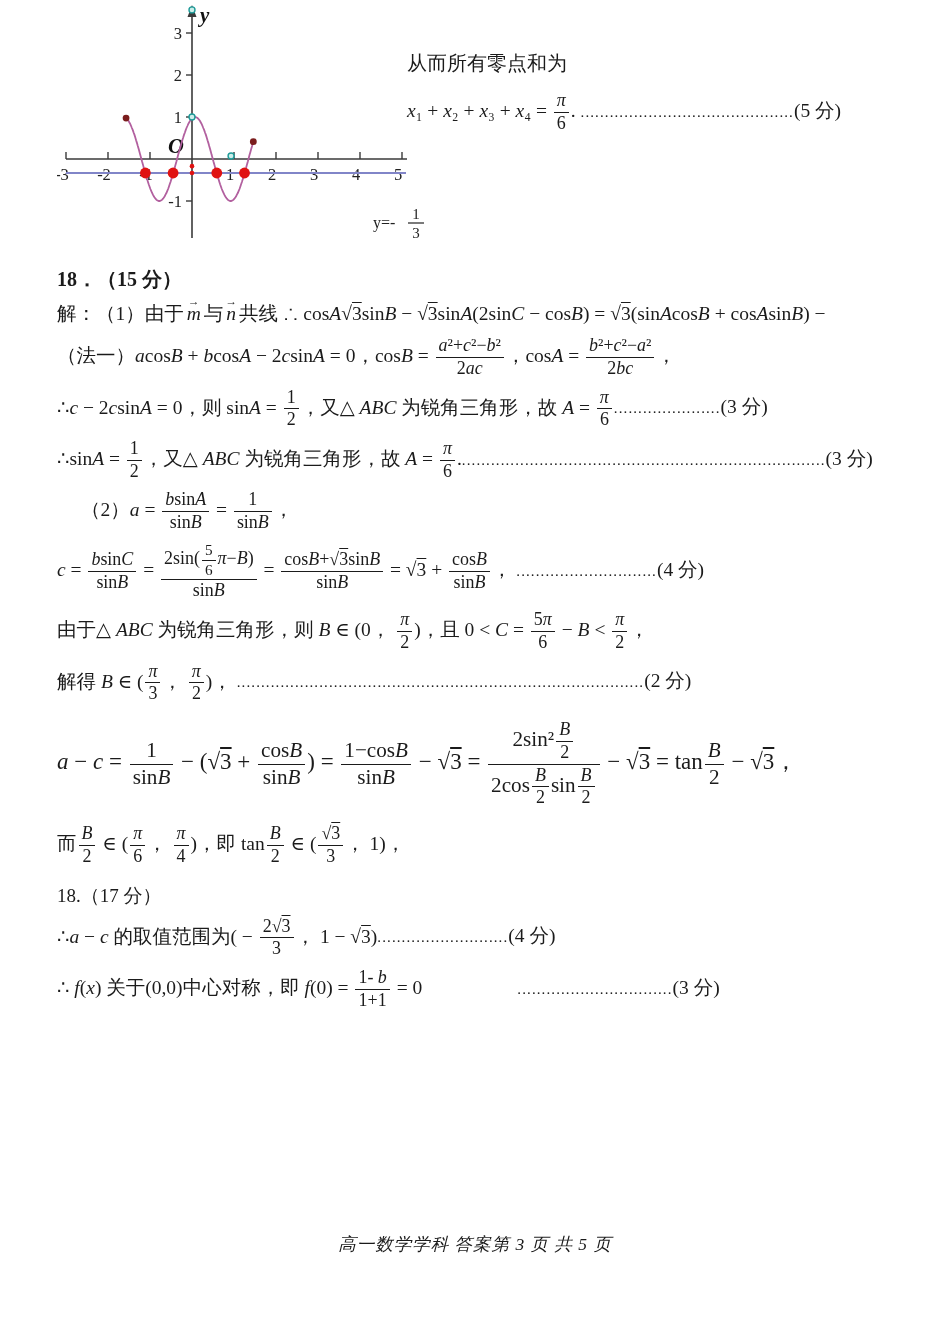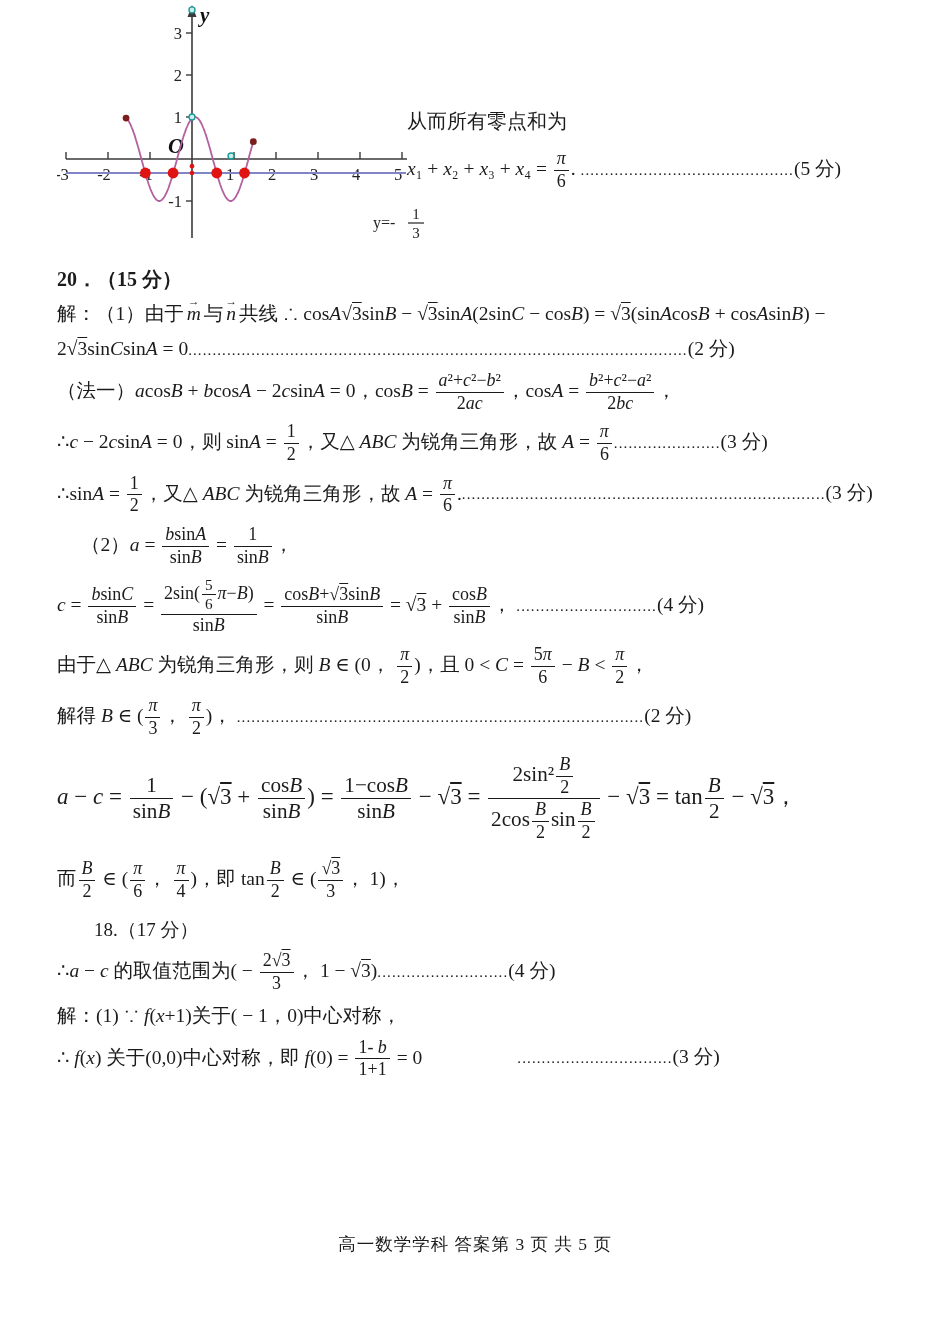--- a/index.html
+++ b/index.html
@@ -3,44 +3,44 @@
 <meta charset="utf-8">
 <style>
   html,body{margin:0;padding:0;background:#ffffff;}
   body{width:950px;height:1343px;overflow:hidden;
        font-family:"Liberation Serif","DejaVu Serif",serif;color:#1b1b1b;}
   .page{position:relative;width:950px;height:1343px;padding:0;}
   .content{padding-left:57px;padding-top:0;}
   
   .top-row{display:flex;align-items:flex-start;height:252px;}
   .figure-wrap{width:412px;height:250px;flex:none;}
-  .top-note-block{margin-left:-62px;padding-top:108px;font-size:20px;}
+  .top-note-block{margin-left:-62px;padding-top:50px;font-size:20px;}
   .top-note-block .note{margin-bottom:14px;}
   
   .line{margin:9px 0;font-size:19.5px;line-height:1.32;}
   .line.h{font-weight:bold;font-size:20px;margin-top:14px;}
-  .line.h2{font-size:19px;margin-top:16px;margin-left:37px;}
+  .line.h2{font-size:19px;margin-top:16px;}
   .line.lg{font-size:23px;margin:16px 0;}
   .line.ind{margin-left:24px;}
   .t,.m{white-space:pre-wrap;}
   .m i,.vec i{font-style:italic;}
   .ol{text-decoration:overline;}
   .frac{display:inline-block;text-align:center;vertical-align:middle;
         padding:0 2px;font-size:0.92em;line-height:1.1;}
   .frac .fn{display:block;border-bottom:1.4px solid #1b1b1b;padding:0 3px 1px;}
   .frac .fd{display:block;padding:1px 3px 0;}
   .frac .frac{font-size:0.85em;}
   .vec{display:inline-block;position:relative;padding:0 2px;margin:0 1px;}
   .vec .va{position:absolute;top:-0.62em;left:50%;transform:translateX(-50%);
            font-size:0.6em;font-style:normal;}
   .dots{font-size:15px;letter-spacing:1.1px;color:#1b1b1b;}
   .score{white-space:pre;}
   .gap{display:inline-block;}
   .footer{position:absolute;left:0;right:0;top:1232px;text-align:center;
-          font-size:17.5px;letter-spacing:1px;}
+          font-size:17.5px;letter-spacing:1px;font-style:italic;}
 </style>
 </head>
 <body>
 
 <div class="page">
   <div class="content">
 
     <div class="top-row">
       <div class="figure-wrap">
         <svg id="fig-svg" width="412" height="250" viewBox="0 0 412 250">
@@ -92,33 +92,31 @@
             <circle cx="174.06" cy="156.06" r="3" fill="#cdeeea" stroke="#1d9a98" stroke-width="1.4"></circle>
           </svg>
       </div>
       <div class="top-note-block">
         <div class="note">从而所有零点和为</div>
         <div class="line" id="top-formula"><span class="m"><i>x</i>₁ + <i>x</i>₂ + <i>x</i>₃ + <i>x</i>₄ = </span><span class="frac"><span class="fn"><i>π</i></span><span class="fd">6</span></span><span class="t">. </span><span><span class="dots">............................................</span><span class="score">(5 分)</span></span></div>
       </div>
     </div>
 
     <div id="body-lines">
-        <div class="line h"><span class="t">20．（15 分）</span></div>
+        <div class="line h"><span class="t">18．（15 分）</span></div>
         <div class="line"><span class="t">解：（1）由于</span><span class="vec"><span class="va">→</span><i>m</i></span><span class="t">与</span><span class="vec"><span class="va">→</span><i>n</i></span><span class="t">共线 </span><span class="m">∴ cos<i>A</i>√<span class="ol">3</span>sin<i>B</i> − √<span class="ol">3</span>sin<i>A</i>(2sin<i>C</i> − cos<i>B</i>) = √<span class="ol">3</span>(sin<i>A</i>cos<i>B</i> + cos<i>A</i>sin<i>B</i>) −</span></div>
-        <div class="line"><span class="m">2√<span class="ol">3</span>sin<i>C</i>sin<i>A</i> = 0</span><span><span class="dots">.......................................................................................................</span><span class="score">(2 分)</span></span></div>
         <div class="line"><span class="t">（法一）</span><span class="m"><i>a</i>cos<i>B</i> + <i>b</i>cos<i>A</i> − 2<i>c</i>sin<i>A</i> = 0，cos<i>B</i> = </span><span class="frac"><span class="fn"><i>a</i>²+<i>c</i>²−<i>b</i>²</span><span class="fd">2<i>a</i><i>c</i></span></span><span class="m">，cos<i>A</i> = </span><span class="frac"><span class="fn"><i>b</i>²+<i>c</i>²−<i>a</i>²</span><span class="fd">2<i>b</i><i>c</i></span></span><span class="t">，</span></div>
         <div class="line"><span class="m">∴<i>c</i> − 2<i>c</i>sin<i>A</i> = 0，则 sin<i>A</i> = </span><span class="frac"><span class="fn">1</span><span class="fd">2</span></span><span class="m">，又△ <i>A</i><i>B</i><i>C</i> 为锐角三角形，故 <i>A</i> = </span><span class="frac"><span class="fn"><i>π</i></span><span class="fd">6</span></span><span><span class="dots">......................</span><span class="score">(3 分)</span></span></div>
         <div class="line"><span class="m">∴sin<i>A</i> = </span><span class="frac"><span class="fn">1</span><span class="fd">2</span></span><span class="m">，又△ <i>A</i><i>B</i><i>C</i> 为锐角三角形，故 <i>A</i> = </span><span class="frac"><span class="fn"><i>π</i></span><span class="fd">6</span></span><span class="t">.</span><span><span class="dots">...........................................................................</span><span class="score">(3 分)</span></span></div>
         <div class="line ind"><span class="t">（2）</span><span class="m"><i>a</i> = </span><span class="frac"><span class="fn"><i>b</i>sin<i>A</i></span><span class="fd">sin<i>B</i></span></span><span class="m"> = </span><span class="frac"><span class="fn">1</span><span class="fd">sin<i>B</i></span></span><span class="t">，</span></div>
         <div class="line"><span class="m"><i>c</i> = </span><span class="frac"><span class="fn"><i>b</i>sin<i>C</i></span><span class="fd">sin<i>B</i></span></span><span class="m"> = </span><span class="frac"><span class="fn"><span class="m">2sin(</span><span class="frac"><span class="fn">5</span><span class="fd">6</span></span><span class="m"><i>π</i>−<i>B</i>)</span></span><span class="fd">sin<i>B</i></span></span><span class="m"> = </span><span class="frac"><span class="fn">cos<i>B</i>+√<span class="ol">3</span>sin<i>B</i></span><span class="fd">sin<i>B</i></span></span><span class="m"> = √<span class="ol">3</span> + </span><span class="frac"><span class="fn">cos<i>B</i></span><span class="fd">sin<i>B</i></span></span><span class="t">， </span><span><span class="dots">.............................</span><span class="score">(4 分)</span></span></div>
         <div class="line"><span class="m">由于△ <i>A</i><i>B</i><i>C</i> 为锐角三角形，则 <i>B</i> ∈ (0， </span><span class="frac"><span class="fn"><i>π</i></span><span class="fd">2</span></span><span class="m">)，且 0 &lt; <i>C</i> = </span><span class="frac"><span class="fn">5<i>π</i></span><span class="fd">6</span></span><span class="m"> − <i>B</i> &lt; </span><span class="frac"><span class="fn"><i>π</i></span><span class="fd">2</span></span><span class="t">，</span></div>
         <div class="line"><span class="m">解得 <i>B</i> ∈ (</span><span class="frac"><span class="fn"><i>π</i></span><span class="fd">3</span></span><span class="t">， </span><span class="frac"><span class="fn"><i>π</i></span><span class="fd">2</span></span><span class="t">)， </span><span><span class="dots">....................................................................................</span><span class="score">(2 分)</span></span></div>
         <div class="line lg"><span class="m"><i>a</i> − <i>c</i> = </span><span class="frac"><span class="fn">1</span><span class="fd">sin<i>B</i></span></span><span class="m"> − (√<span class="ol">3</span> + </span><span class="frac"><span class="fn">cos<i>B</i></span><span class="fd">sin<i>B</i></span></span><span class="m">) = </span><span class="frac"><span class="fn">1−cos<i>B</i></span><span class="fd">sin<i>B</i></span></span><span class="m"> − √<span class="ol">3</span> = </span><span class="frac"><span class="fn"><span class="m">2sin²</span><span class="frac"><span class="fn"><i>B</i></span><span class="fd">2</span></span></span><span class="fd"><span class="m">2cos</span><span class="frac"><span class="fn"><i>B</i></span><span class="fd">2</span></span><span class="m">sin</span><span class="frac"><span class="fn"><i>B</i></span><span class="fd">2</span></span></span></span><span class="m"> − √<span class="ol">3</span> = tan</span><span class="frac"><span class="fn"><i>B</i></span><span class="fd">2</span></span><span class="m"> − √<span class="ol">3</span>，</span></div>
         <div class="line"><span class="t">而</span><span class="frac"><span class="fn"><i>B</i></span><span class="fd">2</span></span><span class="m"> ∈ (</span><span class="frac"><span class="fn"><i>π</i></span><span class="fd">6</span></span><span class="t">， </span><span class="frac"><span class="fn"><i>π</i></span><span class="fd">4</span></span><span class="m">)，即 tan</span><span class="frac"><span class="fn"><i>B</i></span><span class="fd">2</span></span><span class="m"> ∈ (</span><span class="frac"><span class="fn">√<span class="ol">3</span></span><span class="fd">3</span></span><span class="t">， 1)，</span></div>
         <div class="line h2"><span class="t">18.（17 分）</span></div>
         <div class="line"><span class="m">∴<i>a</i> − <i>c</i> 的取值范围为( − </span><span class="frac"><span class="fn">2√<span class="ol">3</span></span><span class="fd">3</span></span><span class="m">， 1 − √<span class="ol">3</span>)</span><span><span class="dots">...........................</span><span class="score">(4 分)</span></span></div>
-        <div class="line"><span class="t">解：(1) </span><span class="m">∵ <i>f</i>(<i>x</i>+1)</span><span class="t">关于</span><span class="m">( − 1，0)</span><span class="t">中心对称，</span></div>
         <div class="line"><span class="m">∴ <i>f</i>(<i>x</i>) </span><span class="t">关于</span><span class="m">(0,0)</span><span class="t">中心对称，即 </span><span class="m"><i>f</i>(0) = </span><span class="frac"><span class="fn">1- <i>b</i></span><span class="fd">1+1</span></span><span class="m"> = 0</span><span class="gap" style="width: 95px;"></span><span><span class="dots">................................</span><span class="score">(3 分)</span></span></div>
       </div>
   </div>
 
   <div class="footer">高一数学学科 答案第 3 页 共 5 页</div>
 </div>
 
 </body></html>

